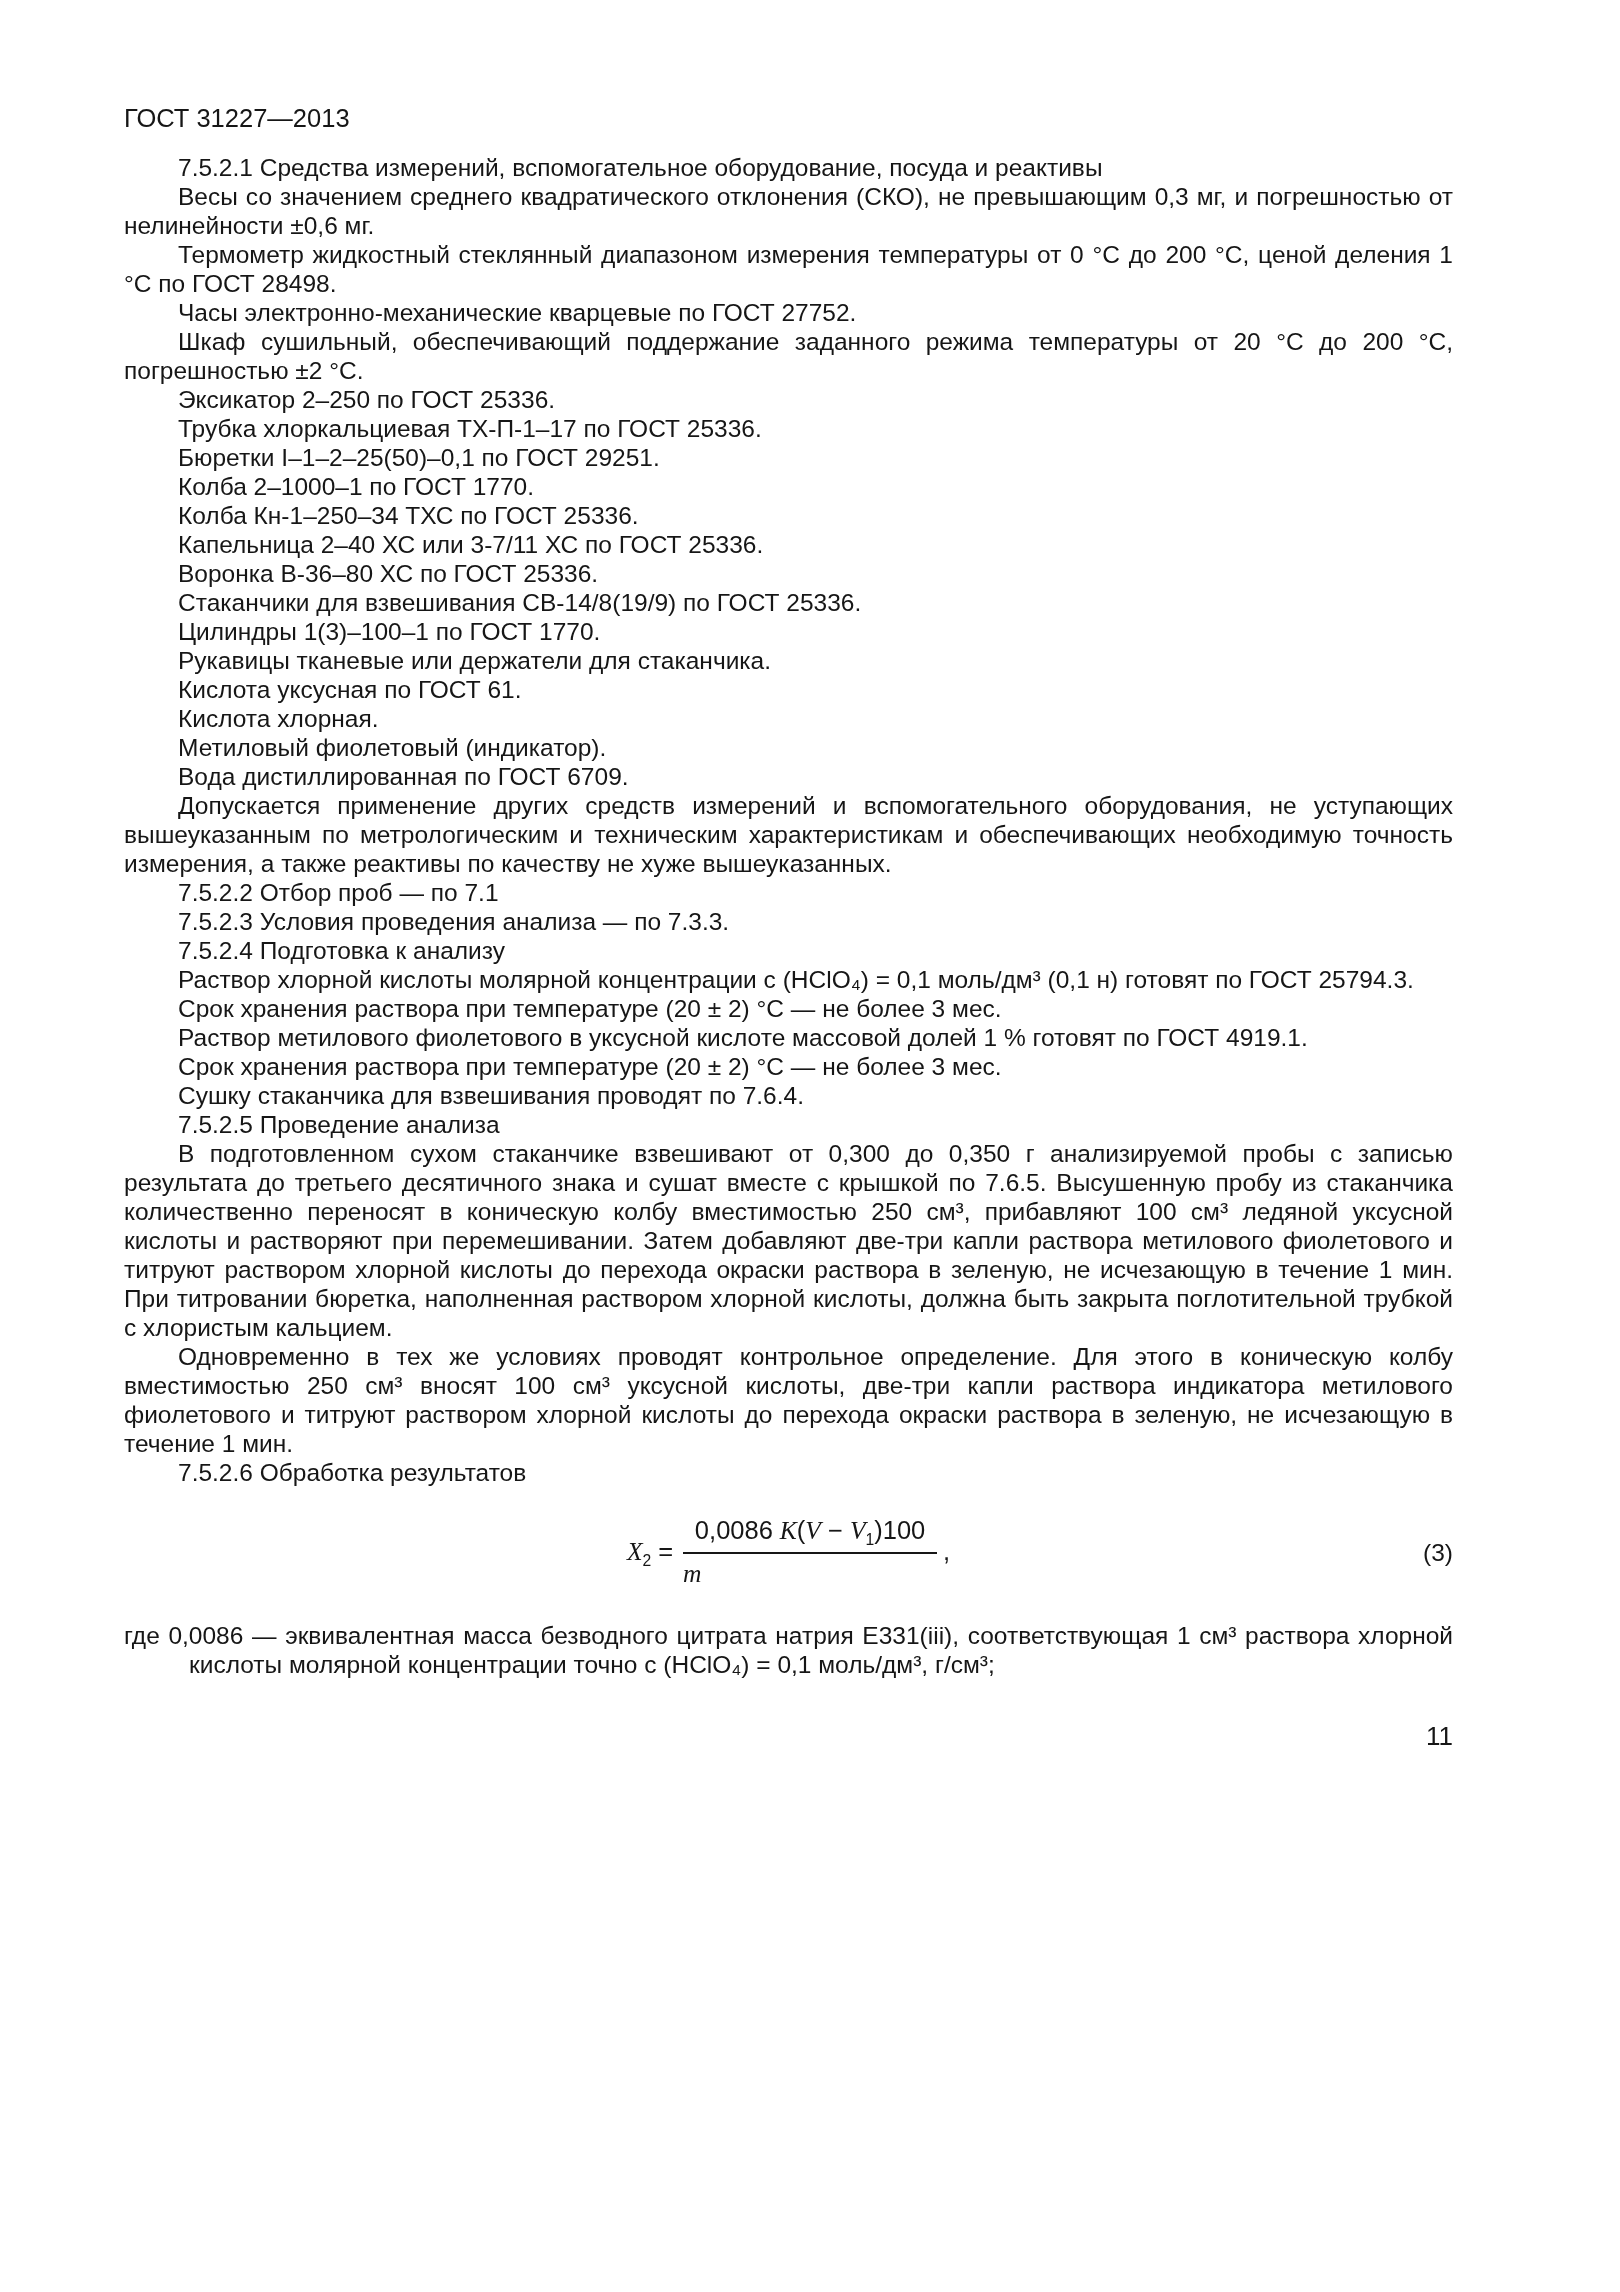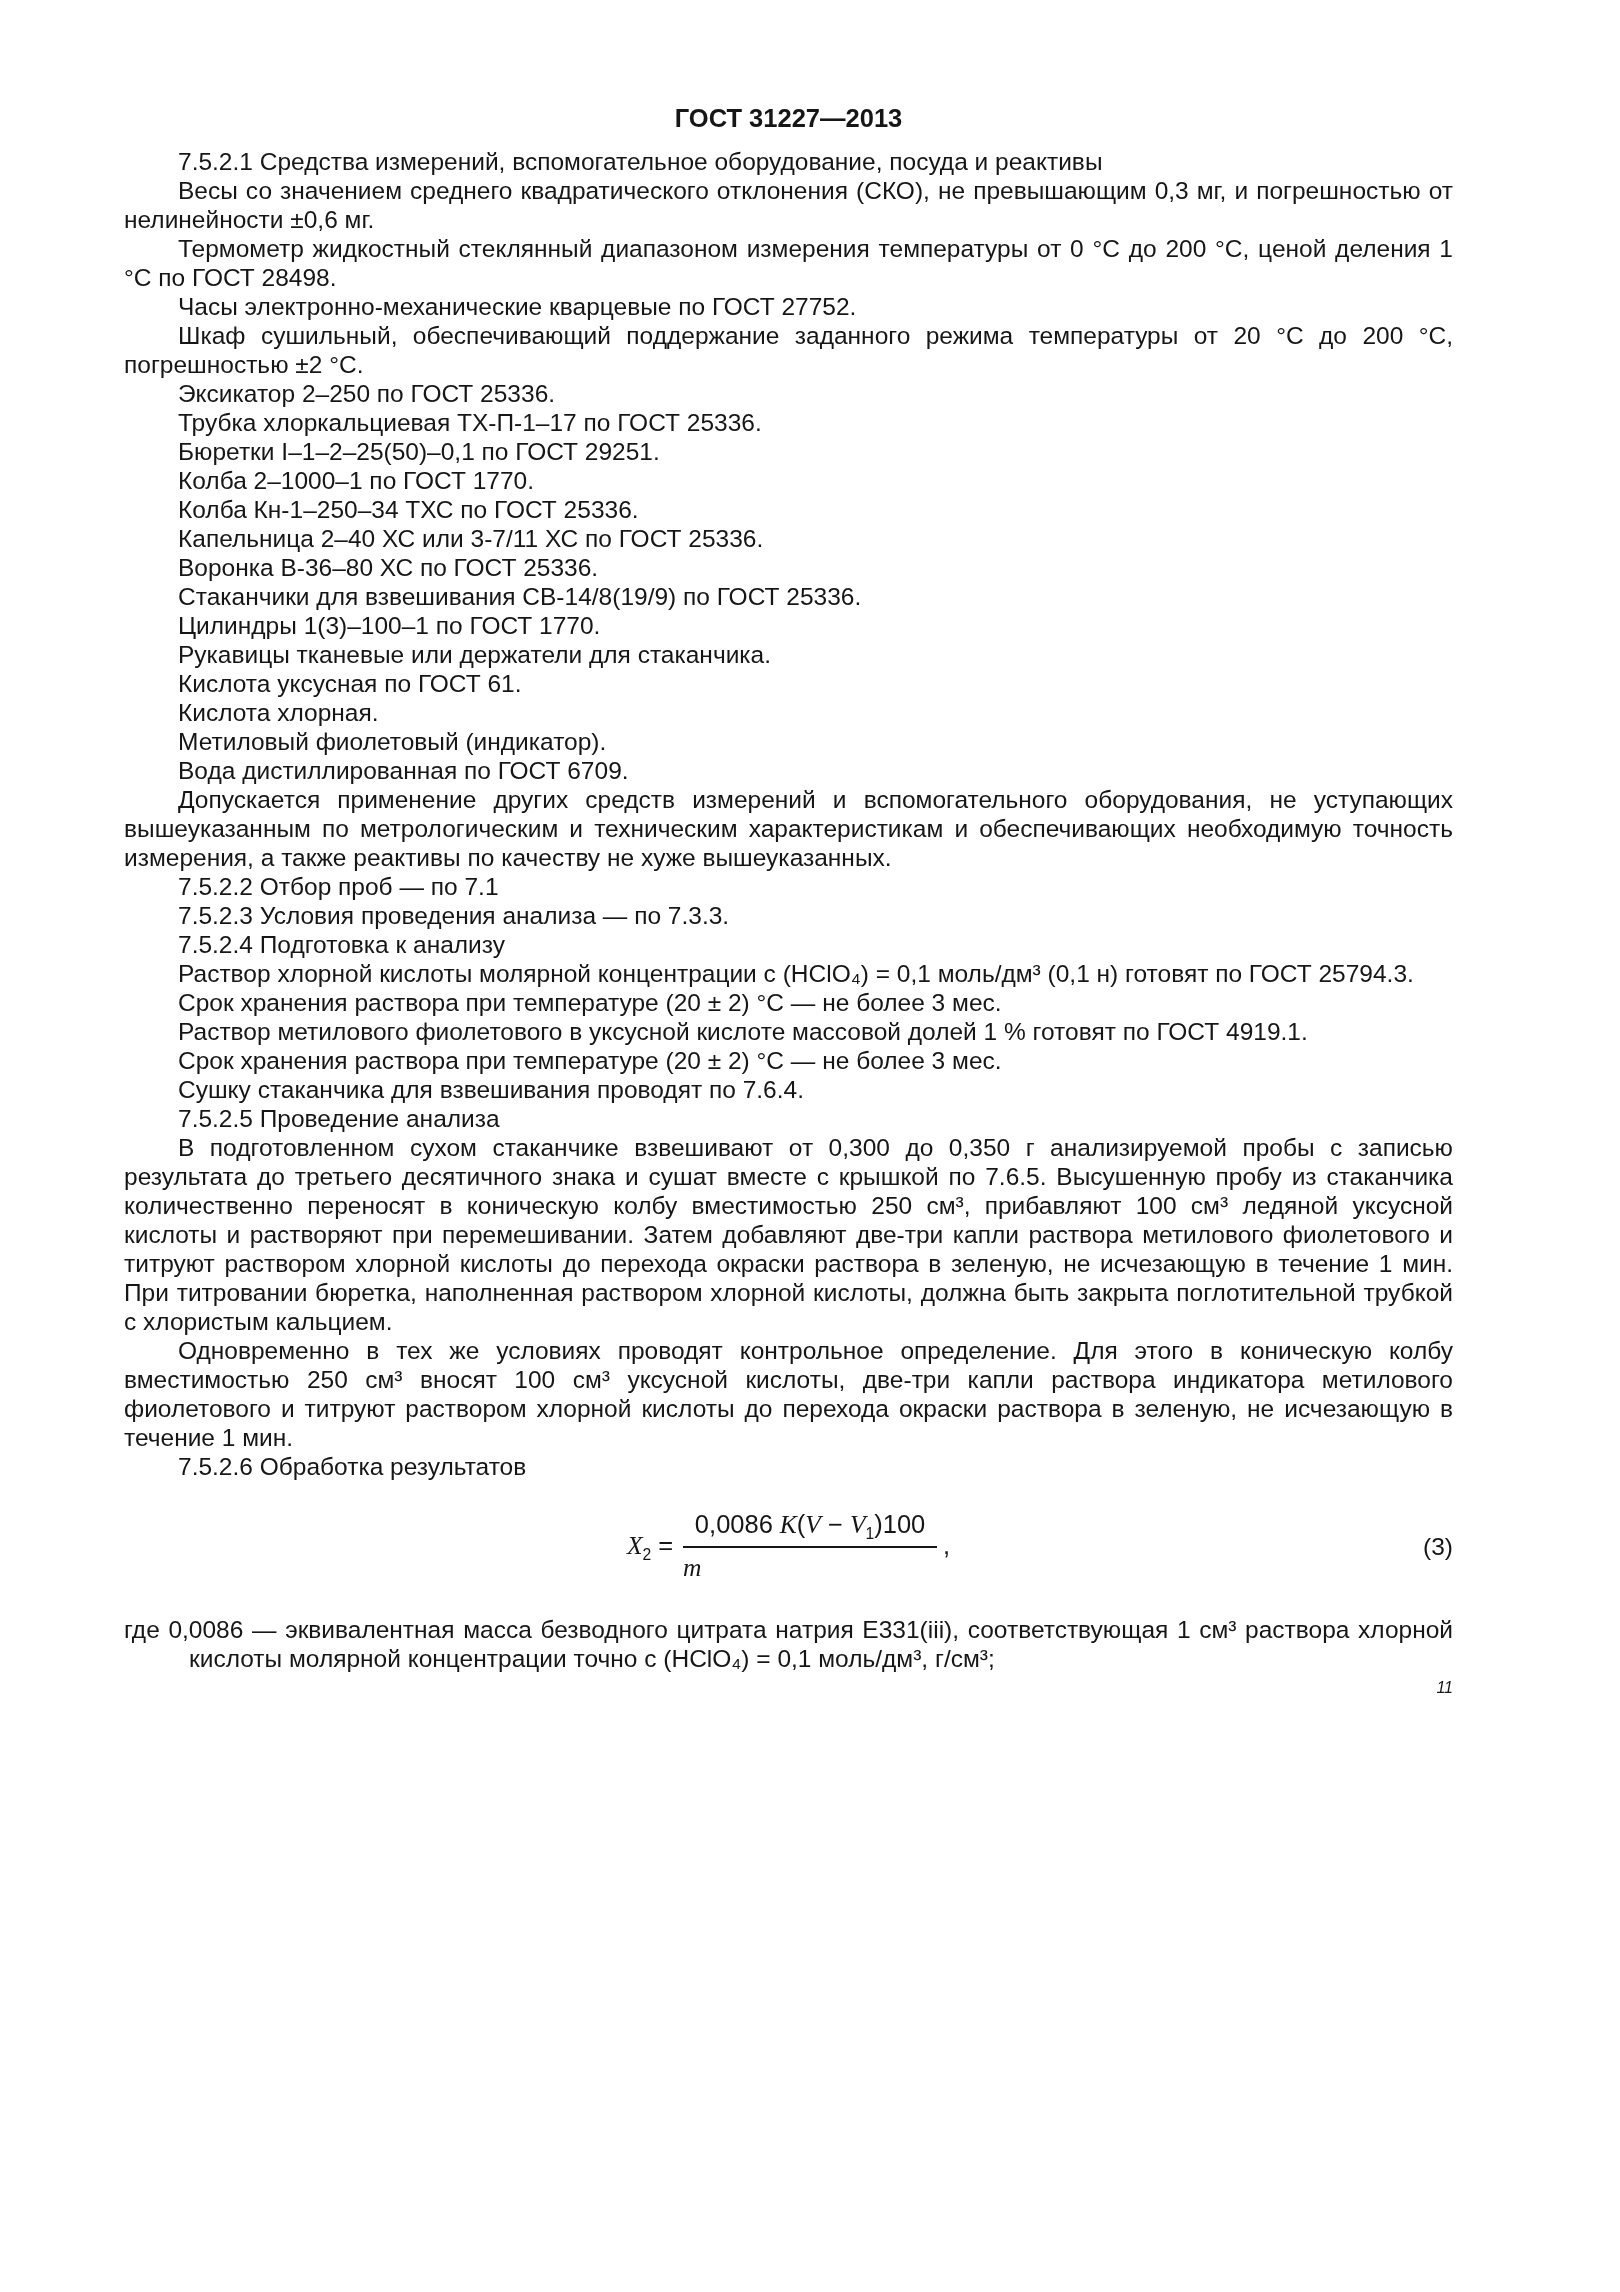--- a/index.html
+++ b/index.html
@@ -17,25 +17,25 @@
     color: #161616;
     overflow: hidden;
   }
   .content {
     position: absolute;
     left: 124px;
     top: 104px;
     width: 1329px;
   }
   .doc-header {
-    text-align: center;
-    font-weight: bold;
+    text-align: left;
+    font-weight: normal;
     font-size: 25.5px;
     line-height: 29px;
-    margin-bottom: 14px;
+    margin-bottom: 20px;
   }
   .body-text {
     font-size: 24.5px;
     line-height: 29px;
     text-align: justify;
   }
   .para {
     margin: 0;
     text-indent: 54px;
   }
@@ -81,23 +81,23 @@
     line-height: 0;
   }
   .f-number {
     position: absolute;
     right: 0;
     top: 50%;
     transform: translateY(-50%);
     font-size: 24.5px;
   }
   .page-number {
+    margin-top: 43px;
     text-align: right;
-    font-size: 16px;
-    font-style: italic;
+    font-size: 26px;
   }
 </style>
 </head>
 <body>
 
 <div class="page">
   <div class="content">
 
     <div class="doc-header">ГОСТ 31227—2013</div>
 

